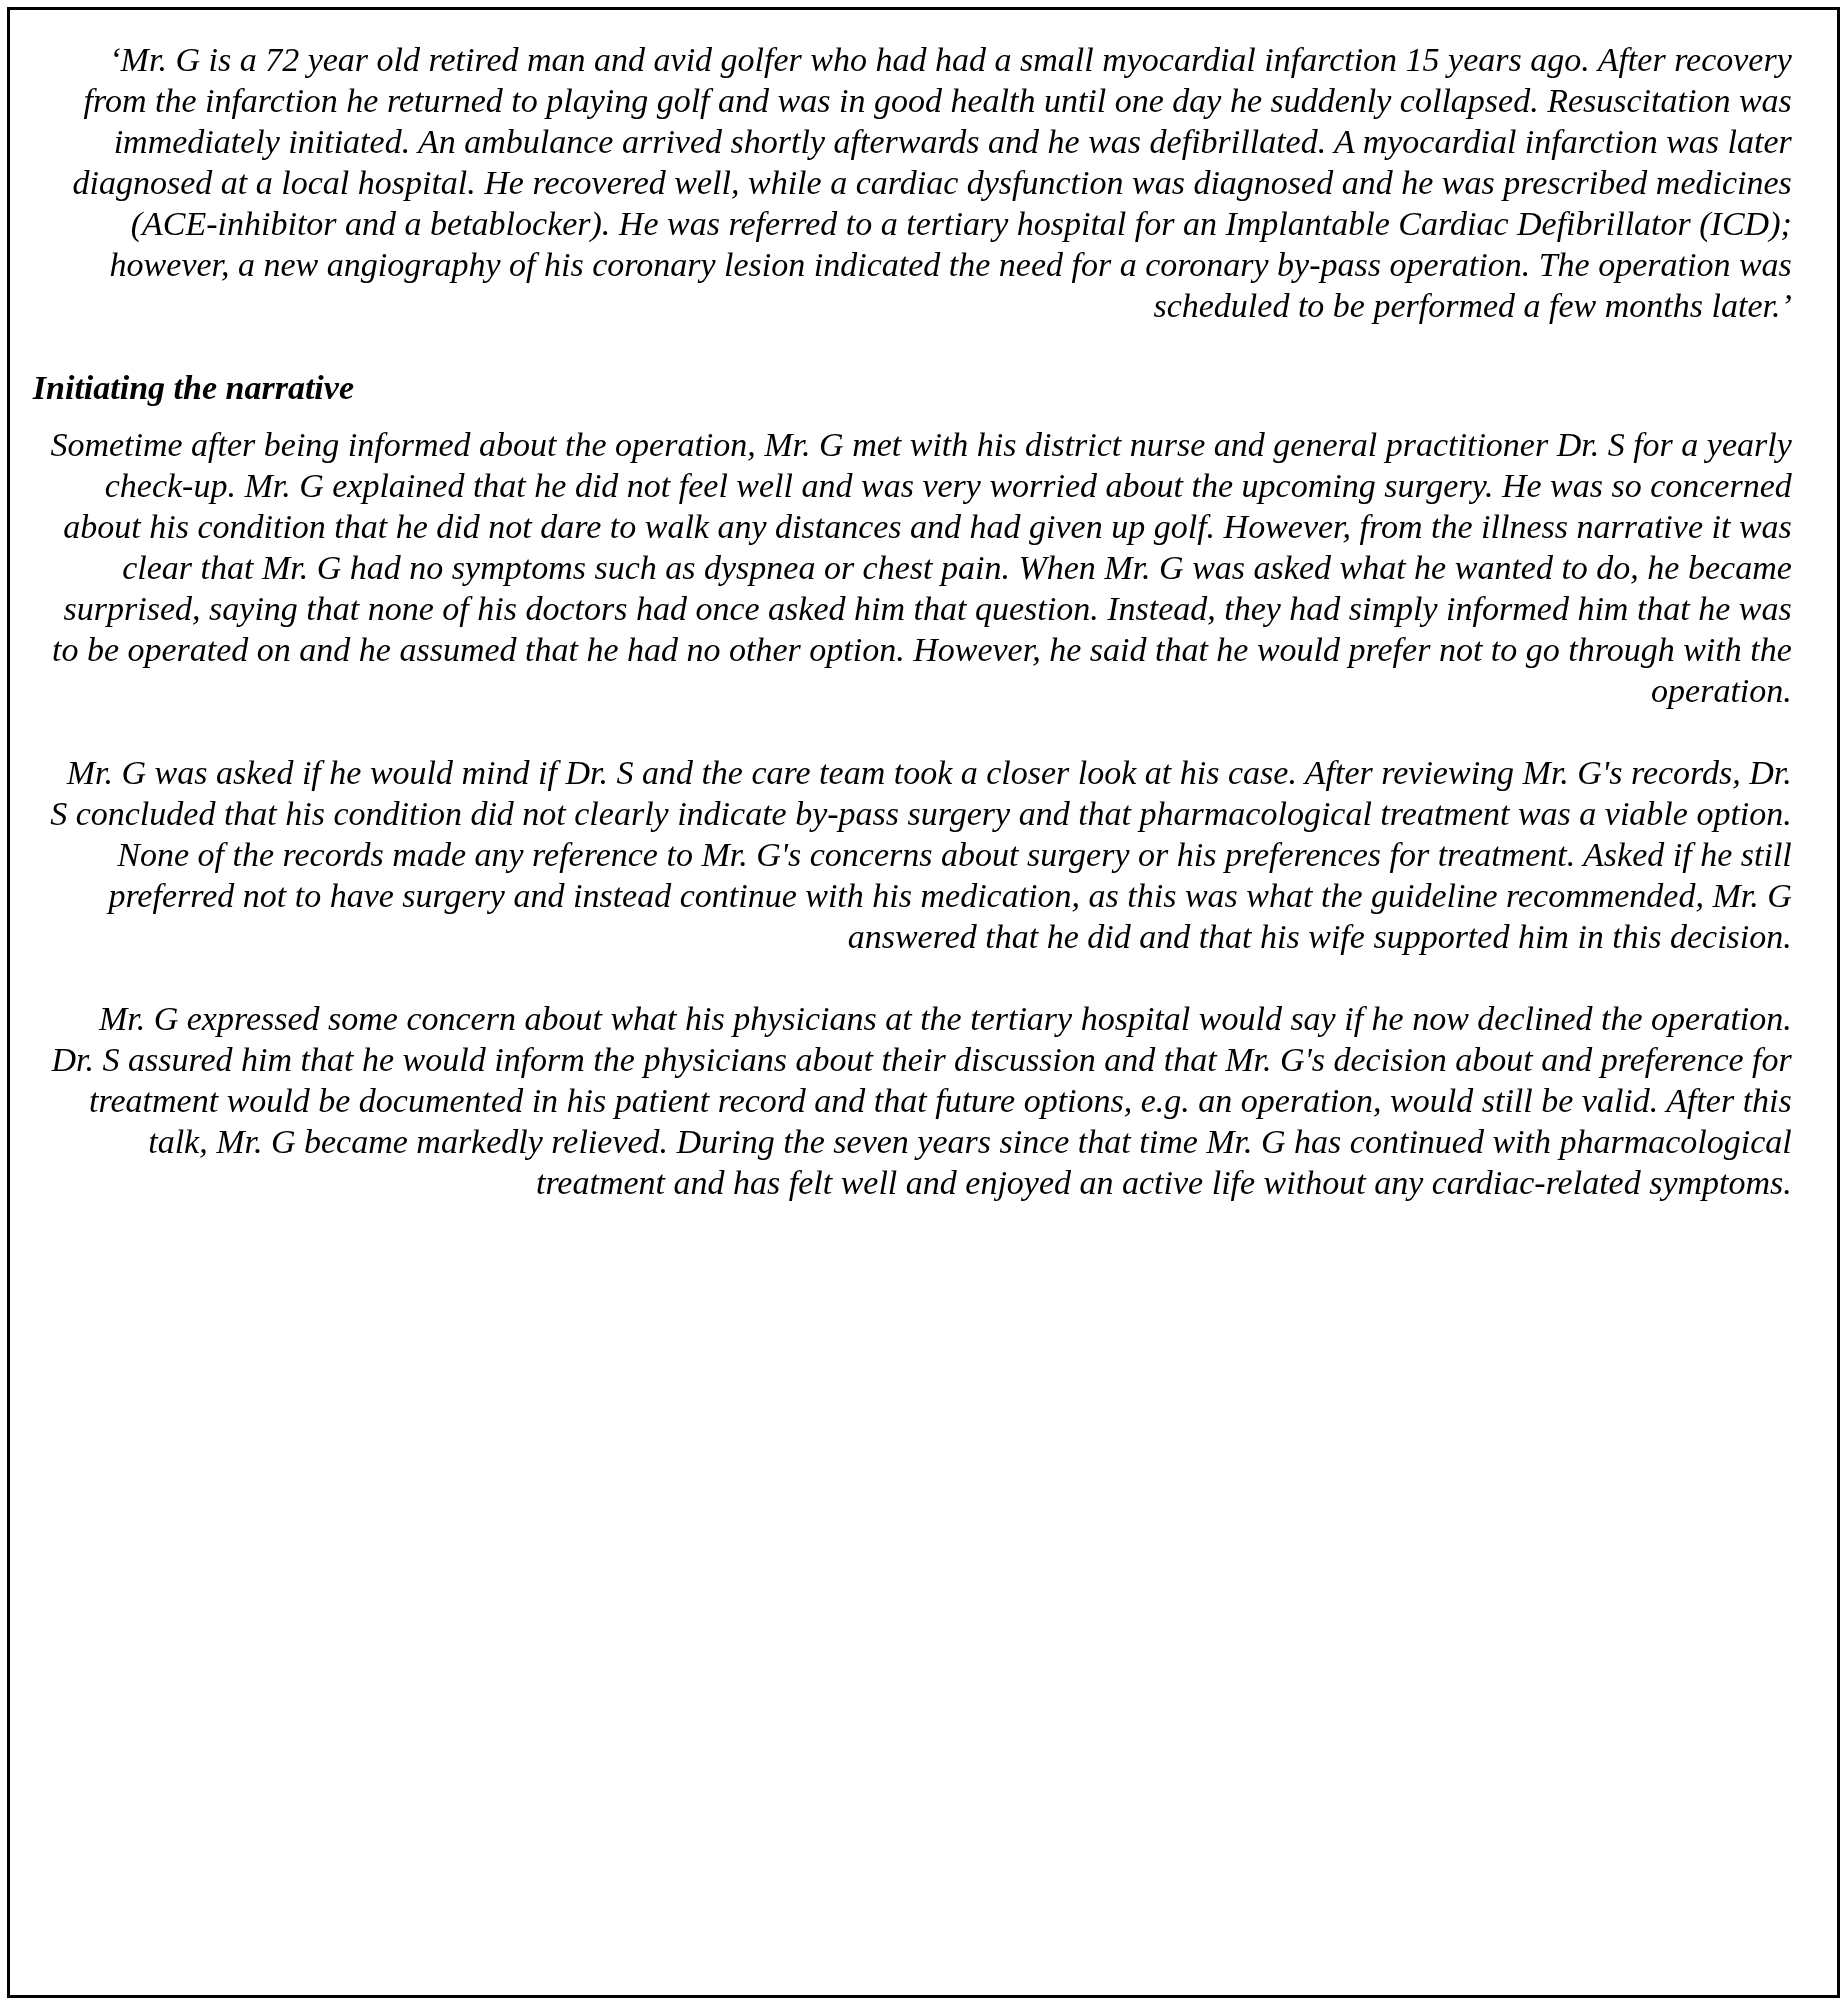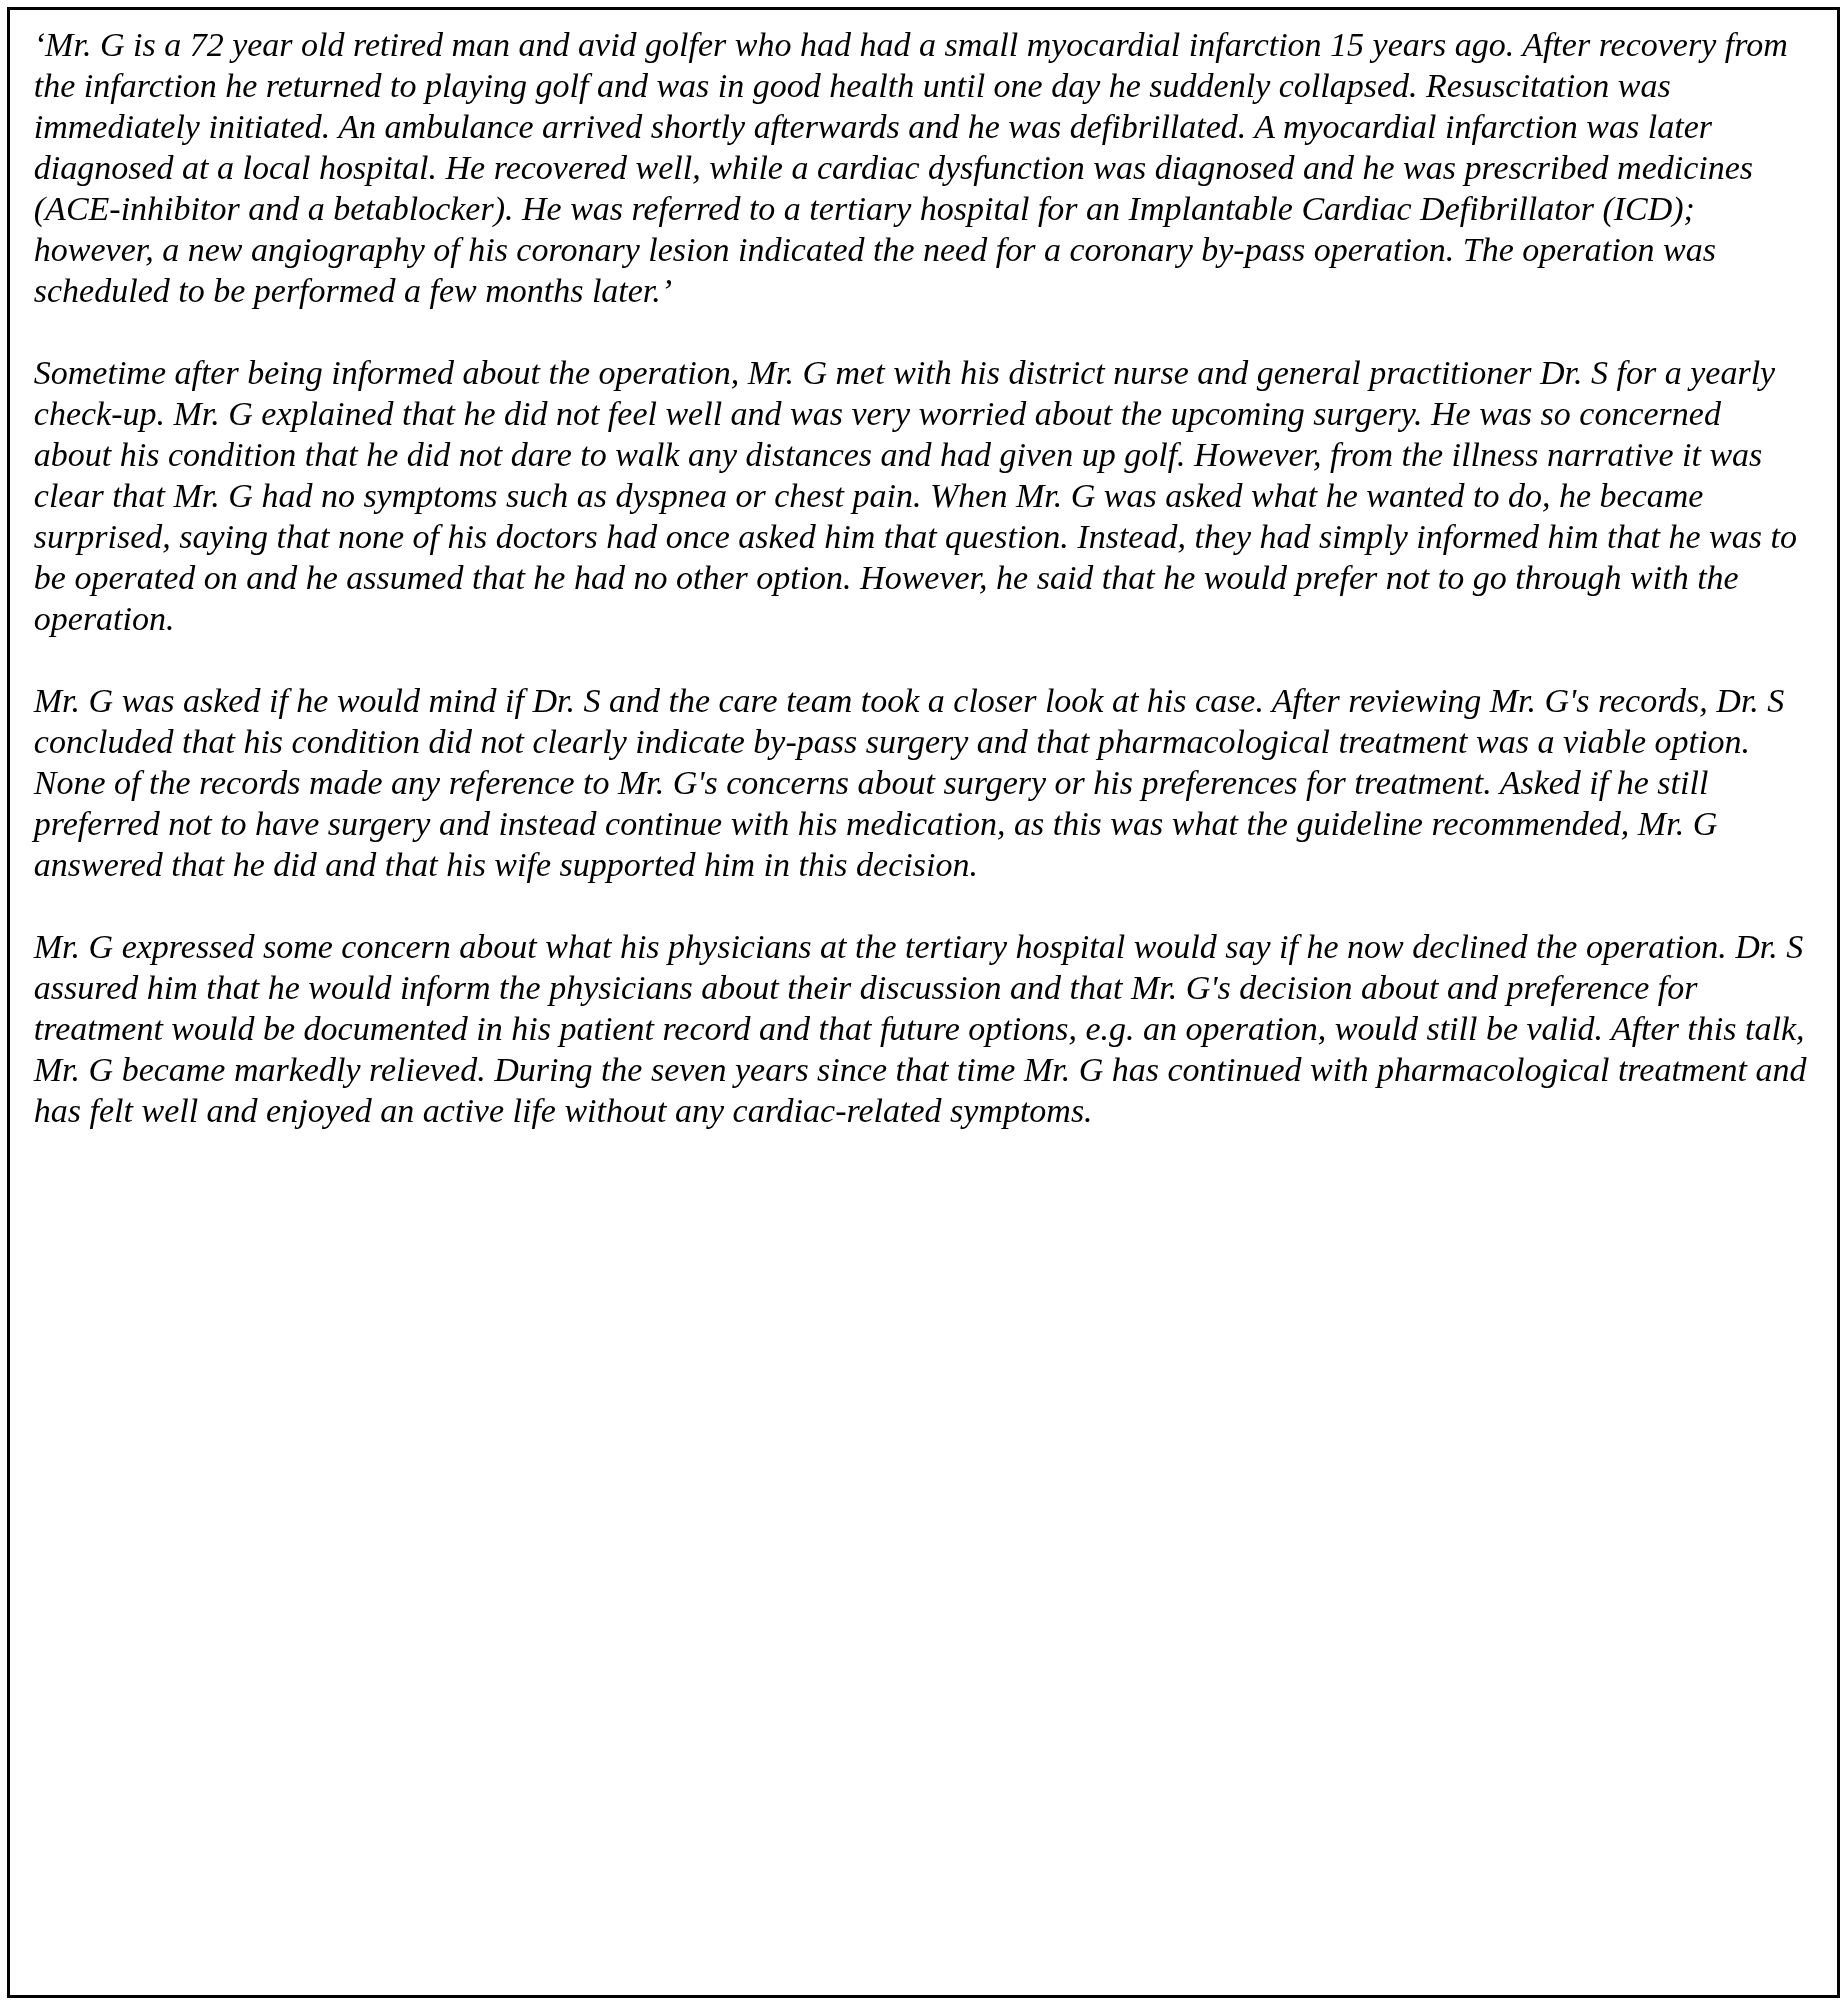--- a/index.html
+++ b/index.html
@@ -18,42 +18,43 @@
     margin: 6.8px;
     width: 1833px;
     min-height: 1991px;
     border: 3.9px solid #000000;
     padding: 13.6px 29px 19.4px 23px;
     font-style: italic;
     font-size: 34px;
     line-height: 41px;
   }
   .para {
-    margin: 1px;
+    margin: 16px;
     font-style: italic;
     font-weight: normal;
-    text-align: left;
+    text-align: right;
   }
   .section {
     margin-top: 41px; 
   }
   .heading {
     margin: 0;
     font-style: italic;
     font-weight: bold;
   }
 </style>
 </head>
 <body>
 
 <div class="case-box">
 
   <p class="para">‘Mr. G is a 72 year old retired man and avid golfer who had had a small myocardial infarction 15 years ago. After recovery from the infarction he returned to playing golf and was in good health until one day he suddenly collapsed. Resuscitation was immediately initiated. An ambulance arrived shortly afterwards and he was defibrillated. A myocardial infarction was later diagnosed at a local hospital. He recovered well, while a cardiac dysfunction was diagnosed and he was prescribed medicines (ACE-inhibitor and a betablocker). He was referred to a tertiary hospital for an Implantable Cardiac Defibrillator (ICD); however, a new angiography of his coronary lesion indicated the need for a coronary by-pass operation. The operation was scheduled to be performed a few months later.’</p>
 
   <div class="section">
+    <p class="heading">Initiating the narrative</p>
     <p class="para">Sometime after being informed about the operation, Mr. G met with his district nurse and general practitioner Dr. S for a yearly check-up. Mr. G explained that he did not feel well and was very worried about the upcoming surgery. He was so concerned about his condition that he did not dare to walk any distances and had given up golf. However, from the illness narrative it was clear that Mr. G had no symptoms such as dyspnea or chest pain. When Mr. G was asked what he wanted to do, he became surprised, saying that none of his doctors had once asked him that question. Instead, they had simply informed him that he was to be operated on and he assumed that he had no other option. However, he said that he would prefer not to go through with the operation.</p>
   </div>
 
   <div class="section">
     <p class="para">Mr. G was asked if he would mind if Dr. S and the care team took a closer look at his case. After reviewing Mr. G's records, Dr. S concluded that his condition did not clearly indicate by-pass surgery and that pharmacological treatment was a viable option. None of the records made any reference to Mr. G's concerns about surgery or his preferences for treatment. Asked if he still preferred not to have surgery and instead continue with his medication, as this was what the guideline recommended, Mr. G answered that he did and that his wife supported him in this decision.</p>
   </div>
 
   <div class="section">
     <p class="para">Mr. G expressed some concern about what his physicians at the tertiary hospital would say if he now declined the operation. Dr. S assured him that he would inform the physicians about their discussion and that Mr. G's decision about and preference for treatment would be documented in his patient record and that future options, e.g. an operation, would still be valid. After this talk, Mr. G became markedly relieved. During the seven years since that time Mr. G has continued with pharmacological treatment and has felt well and enjoyed an active life without any cardiac-related symptoms.</p>
   </div>

